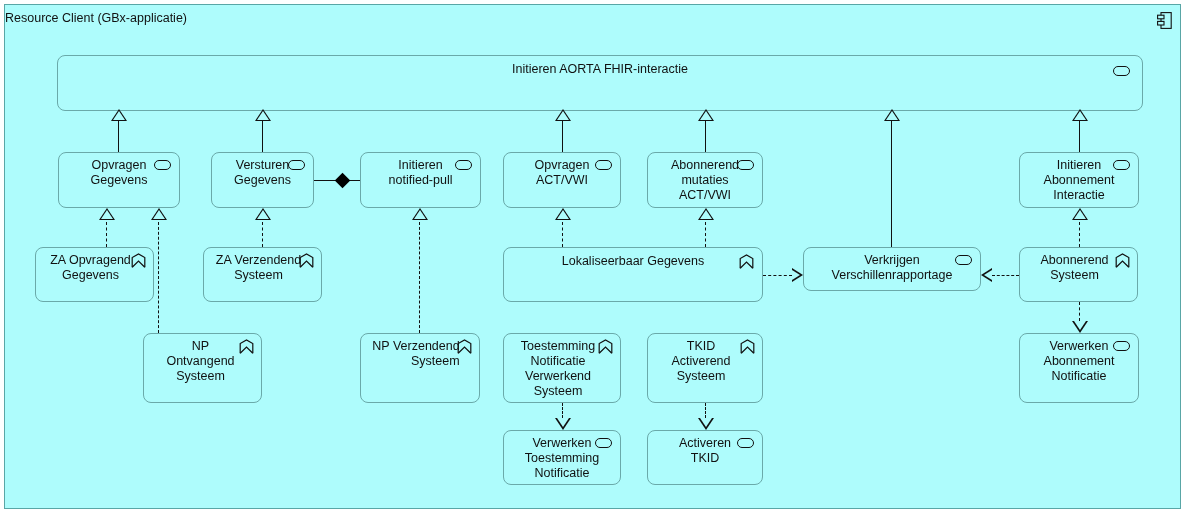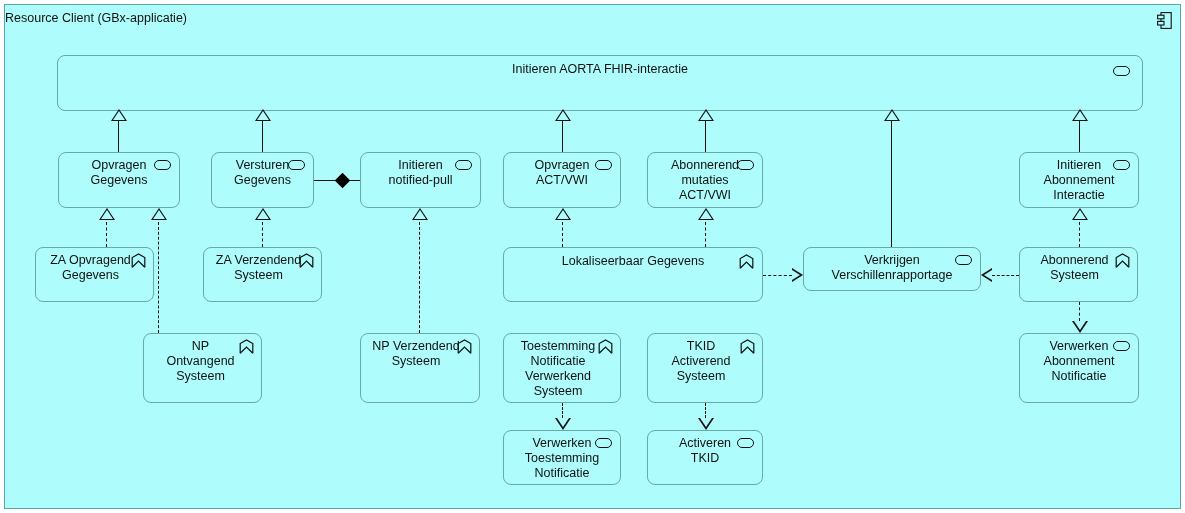--- a/index.html
+++ b/index.html
@@ -260,21 +260,21 @@
 Systeem</span>
     <span class="fn-icon">
       <svg width="15" height="15" viewBox="0 0 15 15">
         <path d="M1.2 14.2 V4.6 L7.5 0.9 L13.8 4.6 V14.2" fill="none" stroke="#111" stroke-width="1.2"></path>
         <path d="M1.2 14.2 L7.5 8.0 L13.8 14.2" fill="none" stroke="#111" stroke-width="1.2"></path>
       </svg>
     </span>
   </div>
 
   <div class="node" style="left:360px; top:333px; width:120px; height:70px;">
-    <span class="label" style="padding-left:8px;padding-right:16px;">NP Verzendend
+    <span class="label" style="padding-left:8px;padding-right:16px;text-align:right;">NP Verzendend
 Systeem</span>
     <span class="fn-icon">
       <svg width="15" height="15" viewBox="0 0 15 15">
         <path d="M1.2 14.2 V4.6 L7.5 0.9 L13.8 4.6 V14.2" fill="none" stroke="#111" stroke-width="1.2"></path>
         <path d="M1.2 14.2 L7.5 8.0 L13.8 14.2" fill="none" stroke="#111" stroke-width="1.2"></path>
       </svg>
     </span>
   </div>
 
   <div class="node" style="left:503px; top:333px; width:118px; height:70px;">

